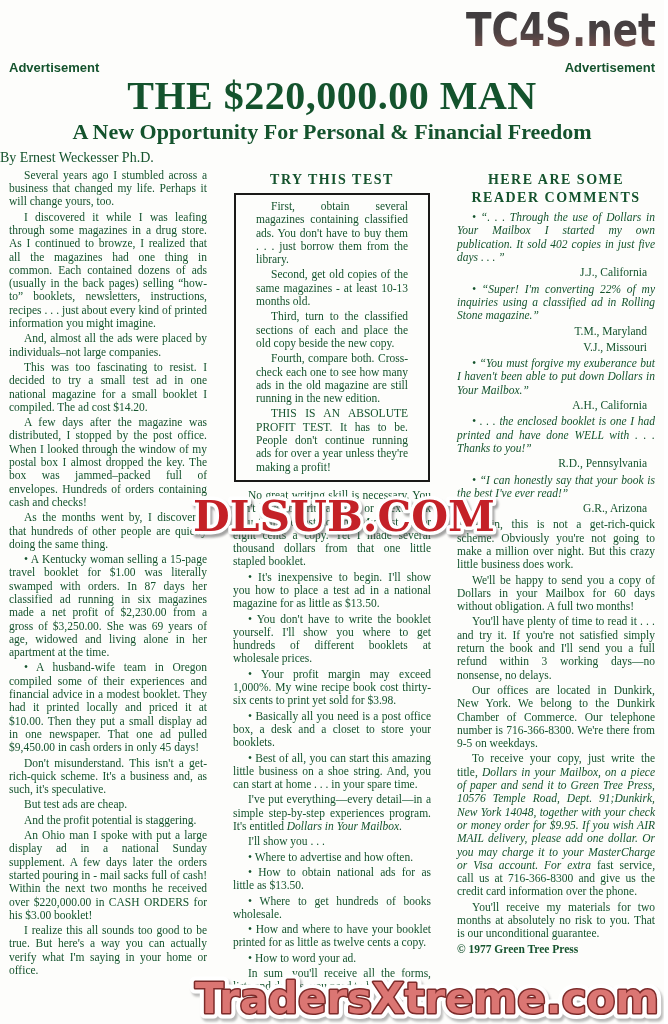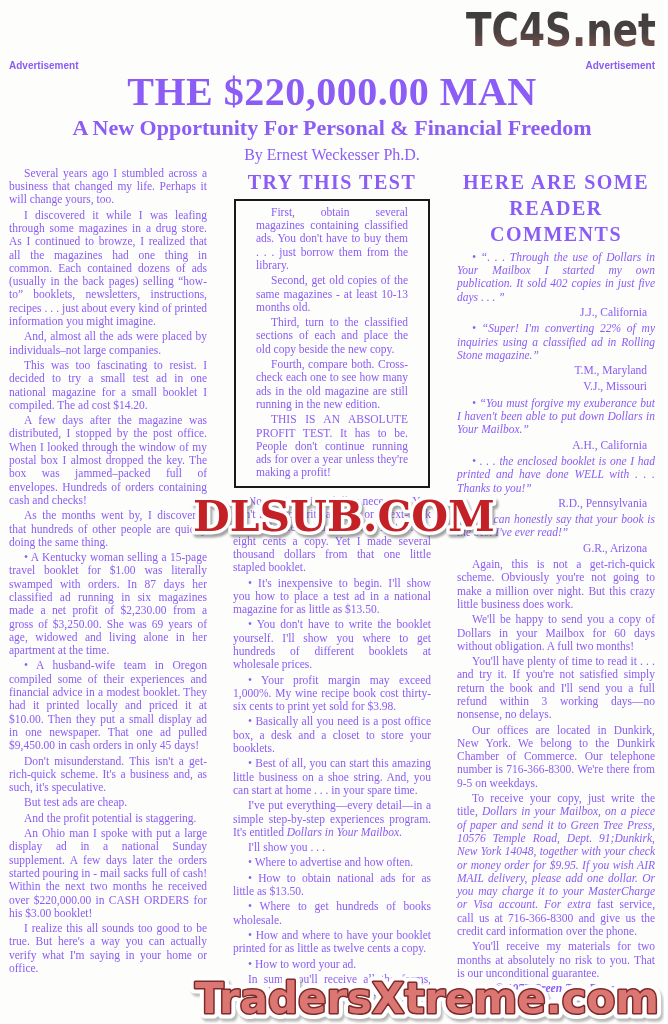--- a/index.html
+++ b/index.html
@@ -1,49 +1,49 @@
 <!DOCTYPE html>
 <html><head>
 <meta charset="utf-8">
 <style>
   html,body { margin:0; padding:0; }
   .page {
     position:relative; width:664px; height:1024px;
     background:#fdfdfb; overflow:hidden;
-    font-family:"Liberation Serif", serif; color:#8b5cf6;
+    font-family:"Liberation Serif", serif; color:#14532d;
   }
   .ad-row {
     display:flex; justify-content:space-between;
     padding:0 9px; margin-top:60px;
     font-family:"Liberation Sans", sans-serif;
-    font-weight:bold; font-size:10px;
+    font-weight:bold; font-size:13px;
   }
   .title {
     margin:1px 0 0; text-align:center;
     font-size:40px; font-weight:bold; line-height:1.02; letter-spacing:.5px;
   }
   .subtitle {
     margin:2px 0 0; text-align:center;
     font-size:22px; font-weight:bold;
   }
-  .byline { text-align:center; font-size:16px; margin:5px 0 3px; }
+  .byline { text-align:left; font-size:14px; margin:5px 0 3px; }
   .cols { display:flex; gap:26px; padding:0 9px; }
   .col {
     flex:1; min-width:0;
     font-size:11.5px; line-height:13.3px; text-align:justify;
   }
   .col p { margin:0 0 2px; text-indent:15px; }
   .mid-heading, .rc-heading {
-    text-align:center; font-weight:bold; font-size:20px;
+    text-align:center; font-weight:bold; font-size:14px;
     letter-spacing:1.5px; text-indent:0; margin:2px 0 4px; line-height:1.3;
   }
   .box { border:2px solid #1a1918; padding:5px 20px 4px; margin:2px 1px 7px; }
   .comment { font-style:italic; }
   .attr { text-align:right; padding-right:8px; margin:0 0 3px; }
-  .copyright { text-align:center; font-weight:bold; margin-top:1px; padding-right:2px;font-style:italic; }
+  .copyright { text-align:left; font-weight:bold; margin-top:1px; padding-right:2px; }
   .wm { position:absolute; pointer-events:none; }
   .wm-top { top:2px; right:4px; }
   .wm-mid { top:490px; left:186px; filter:drop-shadow(2px 3px 1px rgba(90,90,90,.55)); }
   .wm-bottom { top:974px; left:188px; filter:drop-shadow(2px 3px 1px rgba(120,120,120,.5)); }
 </style>
 </head>
 <body>
 
 <div class="page">
 

